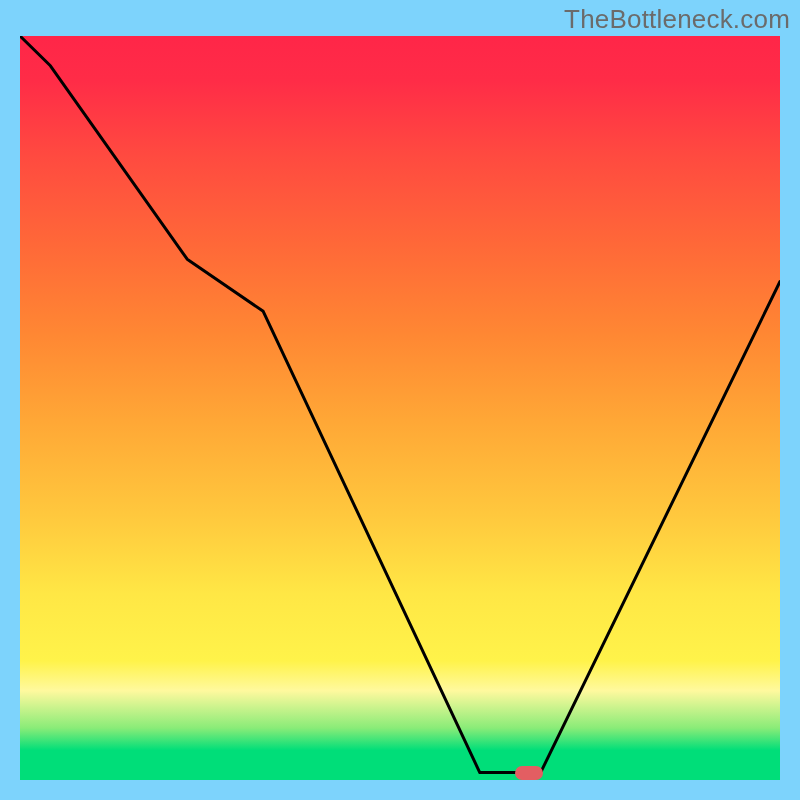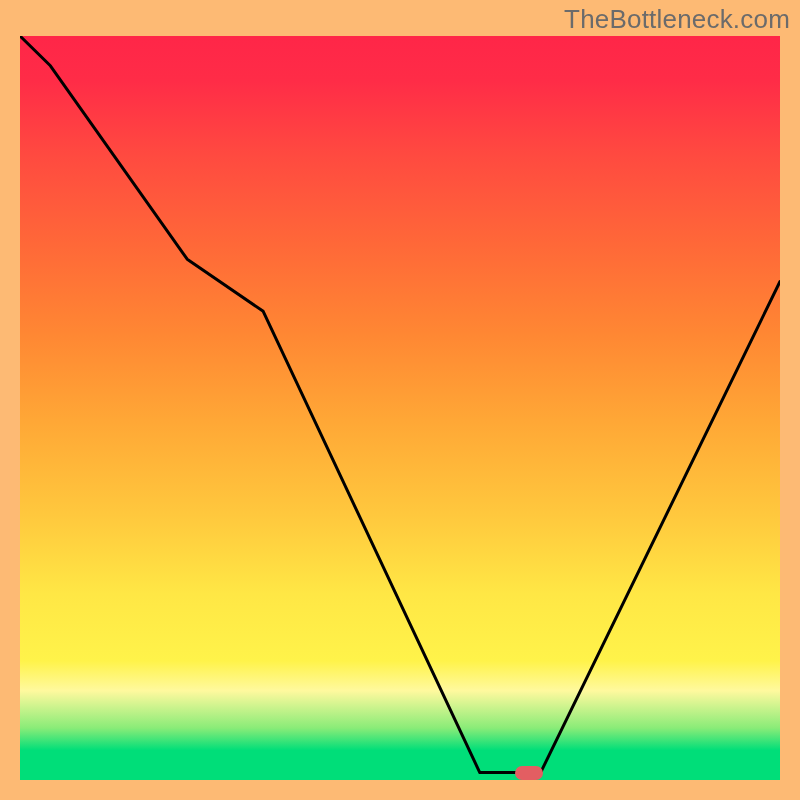--- a/index.html
+++ b/index.html
@@ -8,21 +8,21 @@
     width: 800px;
     height: 800px;
     background: #000;
     overflow: hidden;
     font-family: Arial, Helvetica, sans-serif;
   }
   .outer {
     position: relative;
     width: 800px;
     height: 800px;
-    background: #fdba74;
+    background: #7dd3fc;
   }
   .watermark {
     position: absolute;
     top: 4px;
     right: 10px;
     color: #6b6b6b;
     font-size: 26px;
     font-weight: 400;
     letter-spacing: 0.2px;
     user-select: none;

